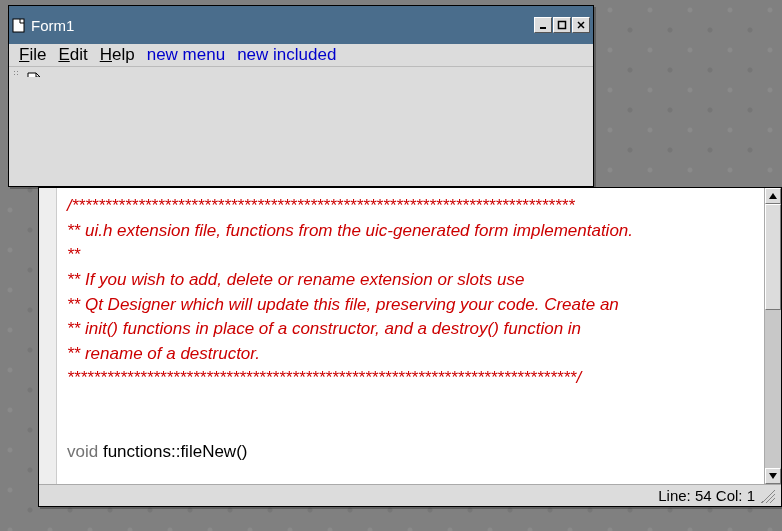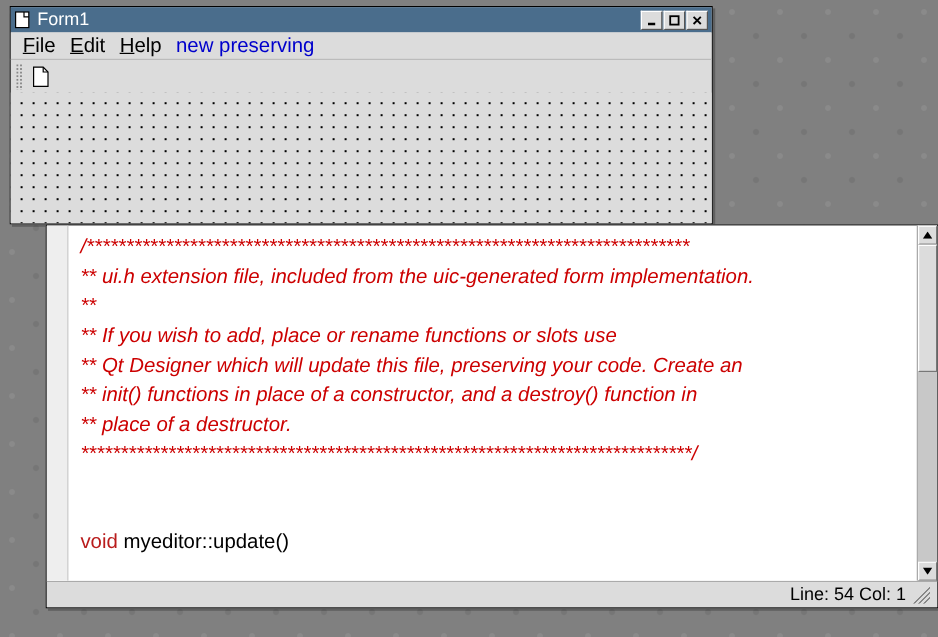--- a/index.html
+++ b/index.html
@@ -22,21 +22,21 @@
   position: absolute;
   left: 8px;
   top: 5px;
   width: 586px;
   height: 182px;
   background: #dcdcdc;
   border: 1px solid #000;
   box-shadow: 2px 2px 0 rgba(0,0,0,0.25);
 }
 .titlebar {
-  height: 21px;
+  height: 38px;
   background: #4a6d8c;
   color: #fff;
   display: flex;
   align-items: center;
   padding: 0 3px;
   font-size: 15px;
 }
 .titlebar .doc-icon {
   width: 14px;
   height: 15px;
@@ -150,21 +150,21 @@
   color: #cc0000;
   font-size: 17px;
   line-height: 1.45;
   white-space: pre;
   overflow:hidden;
 }
 .code-area .partial-line {
   font-style: normal;
   color:#000;
 }
-.code-area .kwd { color:#b91c1c; }
+.code-area .kwd { color:#737373; }
 
 .vscroll {
   width:17px;
   background:#dcdcdc;
   display:flex;
   flex-direction:column;
   border-left:1px solid #aaa;
 }
 .sb-btn {
   height:16px;
@@ -231,21 +231,22 @@
             <line x1="8" y1="2" x2="2" y2="8" stroke="#000" stroke-width="1.5"></line>
           </svg>
       </div>
     </div>
   </div>
 
   <div class="menubar">
     <span class="menu-item"><span class="ul">F</span><span>ile</span></span>
     <span class="menu-item"><span class="ul">E</span><span>dit</span></span>
     <span class="menu-item"><span class="ul">H</span><span>elp</span></span>
-    <span class="menu-item special">new preserving</span>
+    <span class="menu-item special">new menu</span>
+    <span class="menu-item special">new included</span>
   </div>
 
   <div class="toolbar-strip">
     <div class="toolbar-handle"></div>
     <div class="tool-btn">
       <svg width="16" height="18" viewBox="0 0 16 18">
         <polygon points="2,1 10,1 14,5 14,17 2,17" fill="#fff" stroke="#000"></polygon>
         <polyline points="10,1 10,5 14,5" fill="none" stroke="#000"></polyline>
       </svg>
     </div>
@@ -254,30 +255,30 @@
   <div class="form-canvas">
     <div class="dotgrid"></div>
   </div>
 </div>
 
 <div class="editor-window">
 
   <div class="editor-body">
     <div class="gutter"></div>
     <div class="code-area"><span>/****************************************************************************</span>
-<span>** ui.h extension file, included from the uic-generated form implementation.</span>
+<span>** ui.h extension file, functions from the uic-generated form implementation.</span>
 <span>**</span>
-<span>** If you wish to add, place or rename functions or slots use</span>
+<span>** If you wish to add, delete or rename extension or slots use</span>
 <span>** Qt Designer which will update this file, preserving your code. Create an</span>
 <span>** init() functions in place of a constructor, and a destroy() function in</span>
-<span>** place of a destructor.</span>
+<span>** rename of a destructor.</span>
 <span>*****************************************************************************/</span>
 
 
-<span class="partial-line"><span class="kwd">void</span><span> myeditor::update()</span></span></div>
+<span class="partial-line"><span class="kwd">void</span><span> functions::fileNew()</span></span></div>
     <div class="vscroll">
       <div class="sb-btn">
         <svg width="8" height="6">
             <polygon points="4,0 8,6 0,6" fill="#000"></polygon>
           </svg>
       </div>
       <div class="sb-track">
         <div class="sb-thumb"></div>
       </div>
       <div class="sb-btn">

